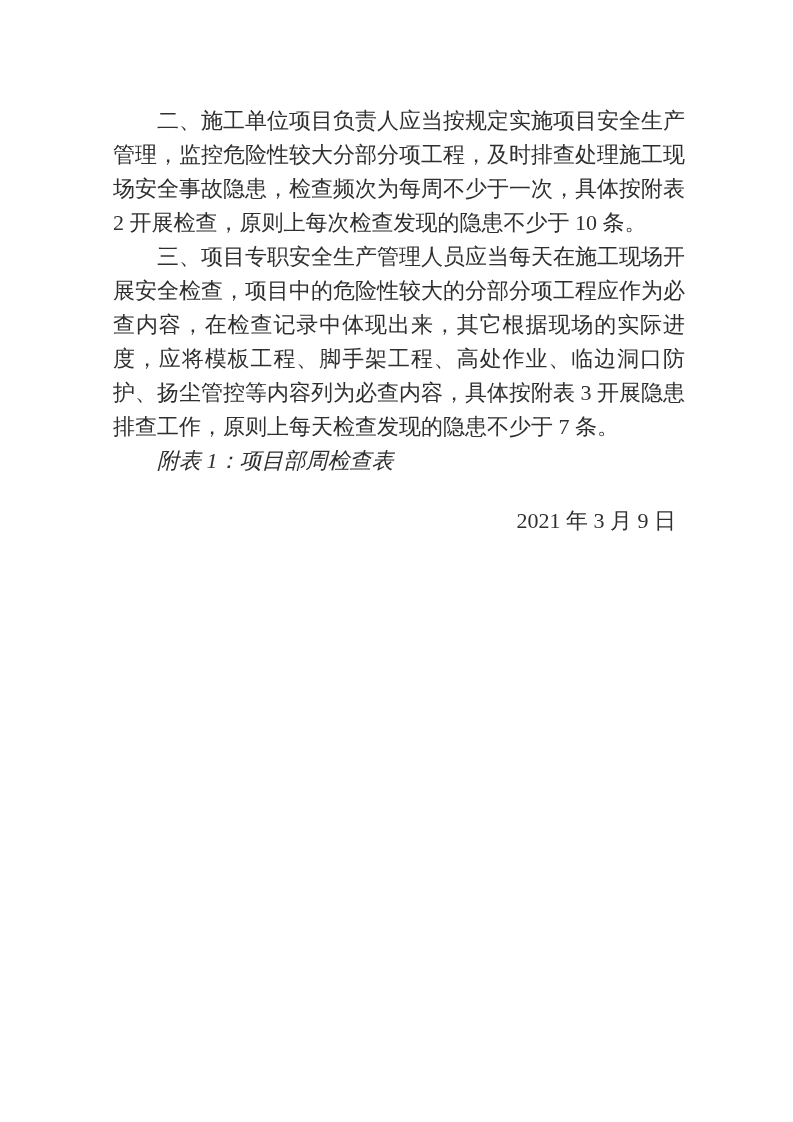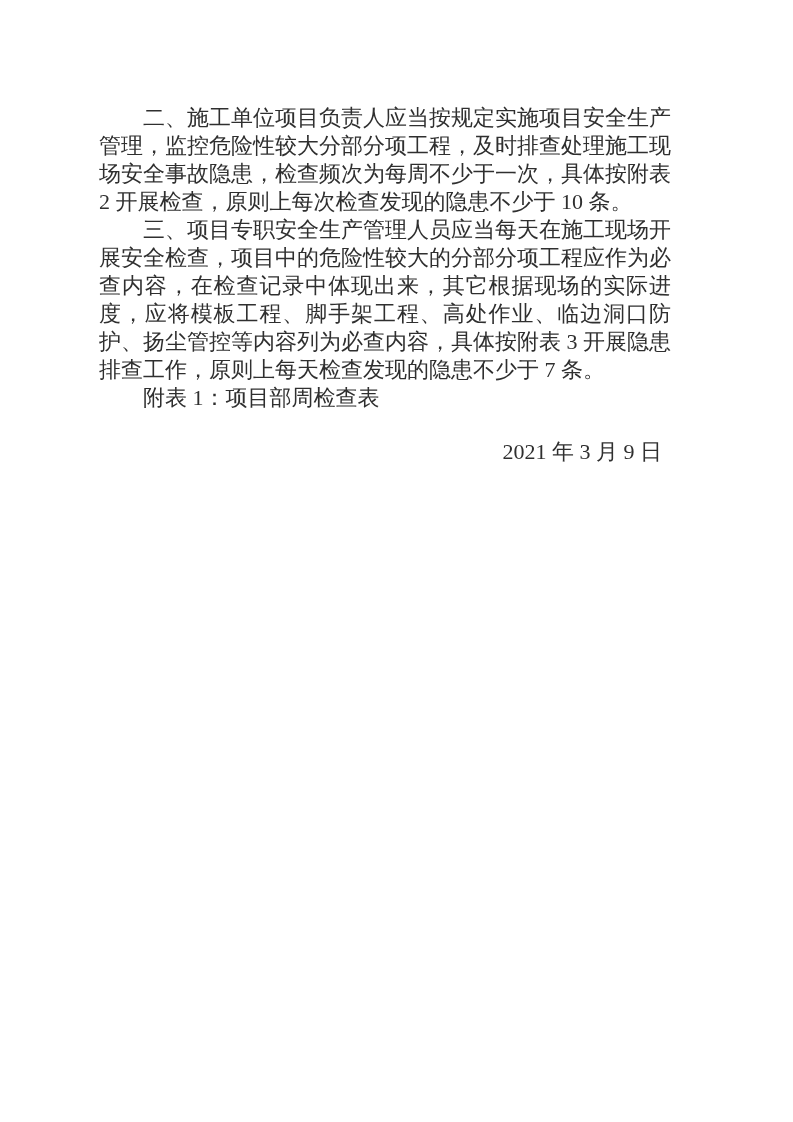--- a/index.html
+++ b/index.html
@@ -10,39 +10,40 @@
   .page {
     position: relative;
     width: 793px;
     height: 1122px;
     background: #ffffff;
     overflow: hidden;
     font-family: "Liberation Serif", "DejaVu Serif", serif;
   }
   .doc-body {
     position: absolute;
-    left: 99px;
+    left: 113px;
     top: 104px;
     width: 572px;
     font-size: 22px;
-    line-height: 28px;
+    line-height: 34px;
     color: #2f2f2f;
     letter-spacing: 0;
   }
   .para {
     margin: 0;
     text-indent: 2em;
     text-align: justify;
     text-justify: inter-ideograph;
   }
   .attachments p {
     margin: 0;
     text-indent: 2em;
     text-align: left;
     white-space: nowrap;
+    font-style: italic;
   }
   .signature {
     width: fit-content;
     margin: 26px 9px 0 auto;
     text-align: center;
   }
   .signature p {
     margin: 0;
     white-space: nowrap;
   }

